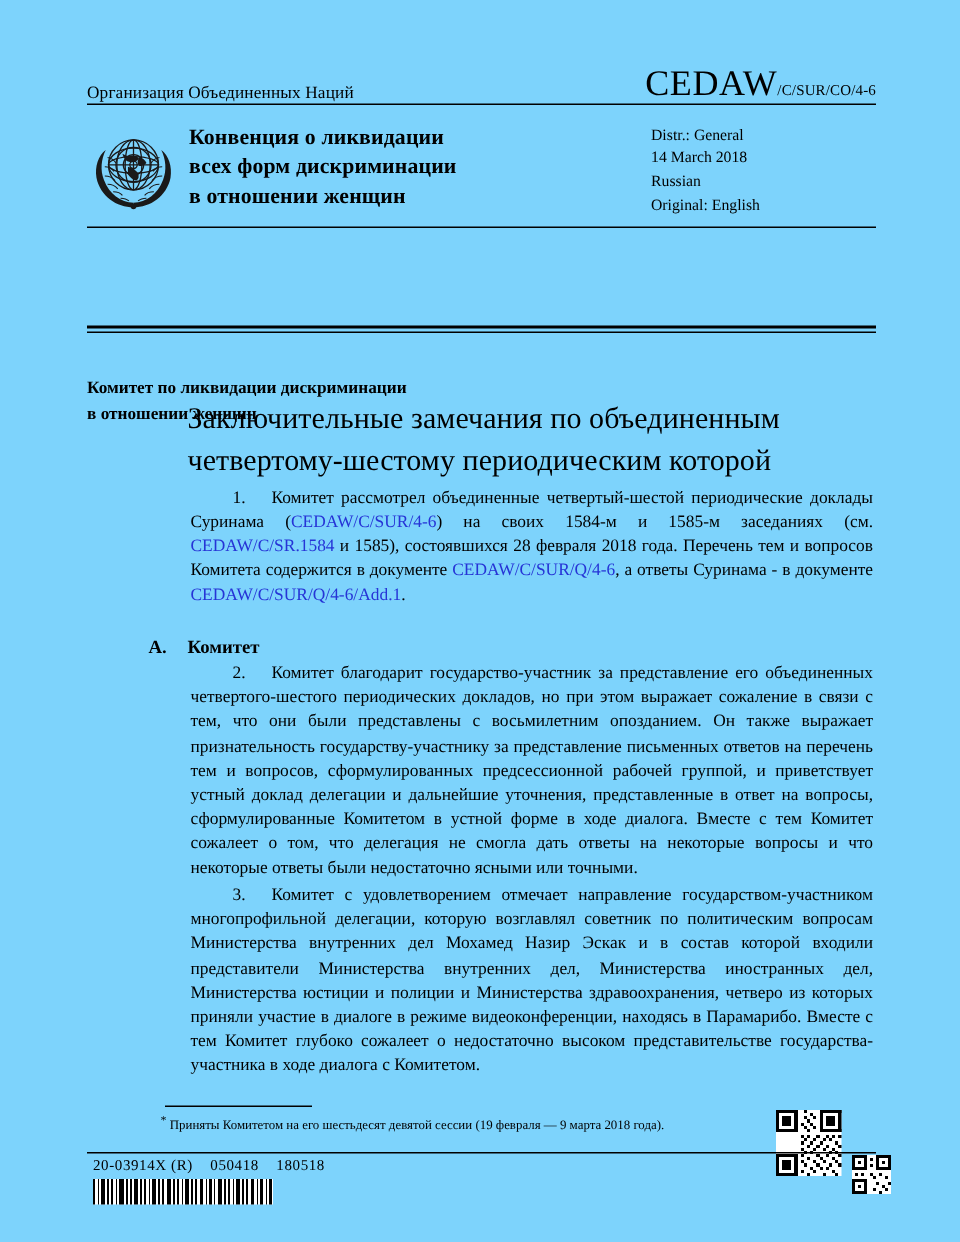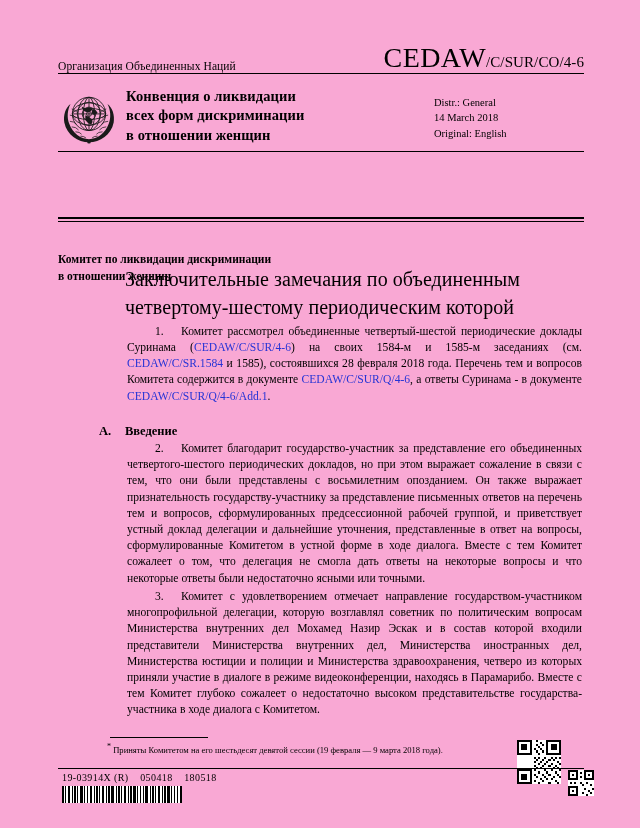--- a/index.html
+++ b/index.html
@@ -9,21 +9,21 @@
   }
   body {
     font-family: "Liberation Serif", "DejaVu Serif", serif;
     color: #000000;
   }
   #page {
     position: relative;
     width: 640px;
     height: 828px;
     margin: 0 auto;
-    background: #f9a8d4;
+    background: #7dd3fc;
     overflow: hidden;
   }
 
   
   .masthead {
     position: absolute;
     left: 58px;
     top: 44px;
     width: 526px;
   }
@@ -38,25 +38,25 @@
     font-size: 11.5px;
     letter-spacing: .1px;
     white-space: nowrap;
   }
   .symbol-line {
     white-space: nowrap;
     text-align: right;
     line-height: 1;
   }
   .symbol-main {
-    font-size: 28px;
+    font-size: 24px;
     letter-spacing: .4px;
   }
   .symbol-sub {
-    font-size: 15px;
+    font-size: 10px;
     letter-spacing: .1px;
   }
   .rule-thin {
     border-top: 1px solid #000;
     height: 0;
   }
 
   .mast-body {
     display: flex;
     align-items: center;
@@ -290,20 +290,21 @@
 
       <div class="conv-title">
         <div>Конвенция о ликвидации</div>
         <div>всех форм дискриминации</div>
         <div>в отношении женщин</div>
       </div>
 
       <div class="distr">
         <div>Distr.: General</div>
         <div>14 March 2018</div>
+        <div>Russian</div>
         <div>Original: English</div>
       </div>
 
     </div>
   </div>
 
   <div class="rule-after-mast"></div>
 
   <div class="committee-rules">
     <div class="rule-thick"></div>
@@ -320,21 +321,21 @@
 
     <h1 class="doc-title">
       <div>Заключительные замечания по объединенным</div>
       <div>четвертому-шестому периодическим которой</div>
     </h1>
 
     <p class="para p1"><span class="num">1.</span><span>Комитет рассмотрел объединенные четвертый-шестой периодические доклады Суринама (</span><a class="doclink" href="#">CEDAW/C/SUR/4-6</a><span>) на своих 1584-м и 1585-м заседаниях (см. </span><a class="doclink" href="#">CEDAW/C/SR.1584</a><span> и 1585), состоявшихся 28 февраля 2018 года. Перечень тем и вопросов Комитета содержится в документе </span><a class="doclink" href="#">CEDAW/C/SUR/Q/4-6</a><span>, а ответы Суринама - в документе </span><a class="doclink" href="#">CEDAW/C/SUR/Q/4-6/Add.1</a><span>.</span></p>
 
     <div class="section-head">
       <span class="letter">A.</span>
-      <span>Введение</span>
+      <span>Комитет</span>
     </div>
 
     <p class="para p2"><span class="num">2.</span><span>Комитет благодарит государство-участник за представление его объединенных четвертого-шестого периодических докладов, но при этом выражает сожаление в связи с тем, что они были представлены с восьмилетним опозданием. Он также выражает признательность государству-участнику за представление письменных ответов на перечень тем и вопросов, сформулированных предсессионной рабочей группой, и приветствует устный доклад делегации и дальнейшие уточнения, представленные в ответ на вопросы, сформулированные Комитетом в устной форме в ходе диалога. Вместе с тем Комитет сожалеет о том, что делегация не смогла дать ответы на некоторые вопросы и что некоторые ответы были недостаточно ясными или точными.</span></p>
 
     <p class="para p3"><span class="num">3.</span><span>Комитет с удовлетворением отмечает направление государством-участником многопрофильной делегации, которую возглавлял советник по политическим вопросам Министерства внутренних дел Мохамед Назир Эскак и в состав которой входили представители Министерства внутренних дел, Министерства иностранных дел, Министерства юстиции и полиции и Министерства здравоохранения, четверо из которых приняли участие в диалоге в режиме видеоконференции, находясь в Парамарибо. Вместе с тем Комитет глубоко сожалеет о недостаточно высоком представительстве государства-участника в ходе диалога с Комитетом.</span></p>
 
   </div>
 
   <div class="footnote-rule"></div>
   <div class="footnote">
@@ -421,21 +422,21 @@
           <rect x="10" y="20" width="1" height="1"></rect>
         <rect x="15" y="20" width="1" height="1"></rect>
           <rect x="19" y="20" width="1" height="1"></rect>
       </g>
     </svg>
   </div>
 
   <div class="footer-rule"></div>
 
   <div class="footer-code">
-    <span>19-03914X (R)</span>&nbsp;&nbsp;&nbsp;&nbsp;<span>050418</span>&nbsp;&nbsp;&nbsp;&nbsp;<span>180518</span>
+    <span>20-03914X (R)</span>&nbsp;&nbsp;&nbsp;&nbsp;<span>050418</span>&nbsp;&nbsp;&nbsp;&nbsp;<span>180518</span>
   </div>
 
   <div class="barcode">
     <svg viewBox="0 0 120 17" width="120" height="17" shape-rendering="crispEdges" aria-hidden="true">
       <rect width="120" height="17" fill="#fff"></rect>
       <g fill="#000">
         <rect x="0" y="0" width="1.6" height="17"></rect>
           <rect x="3" y="0" width="1" height="17"></rect>
         <rect x="5.5" y="0" width="2.5" height="17"></rect>
           <rect x="9.5" y="0" width="1" height="17"></rect>

